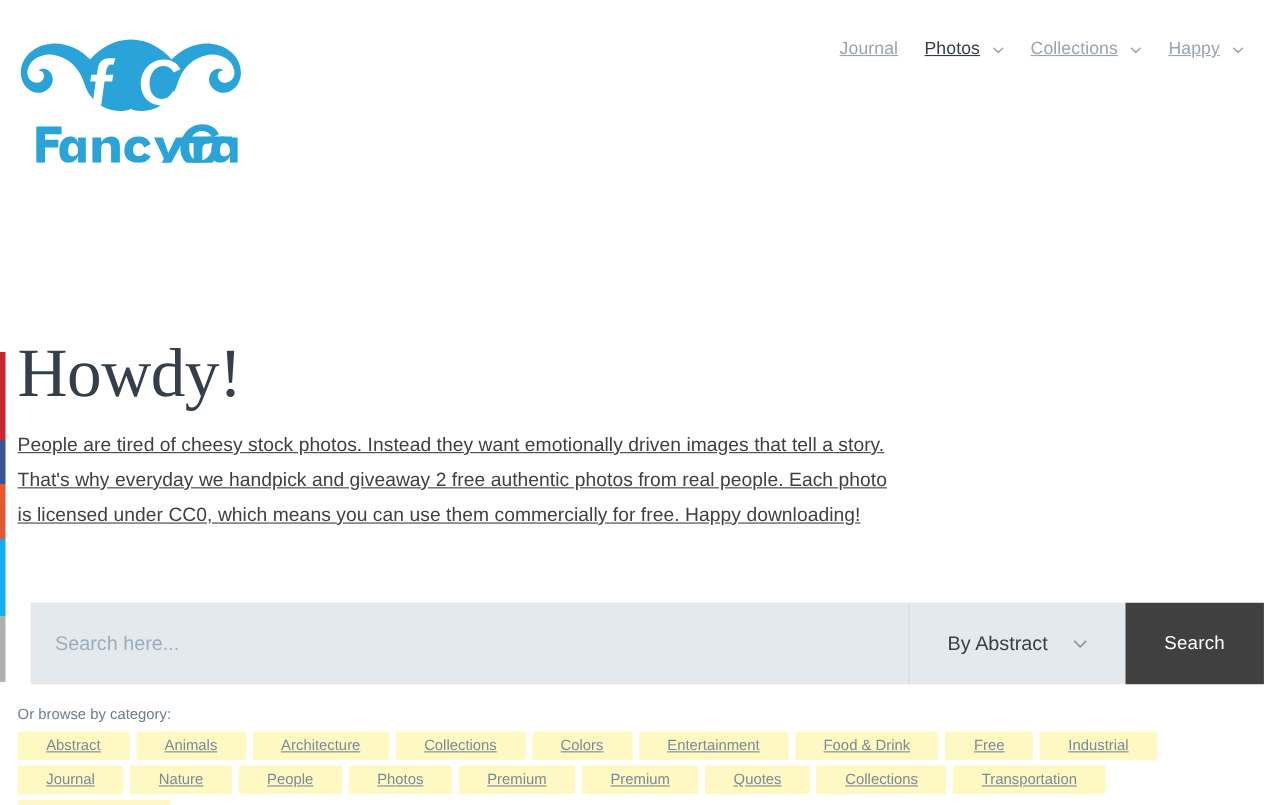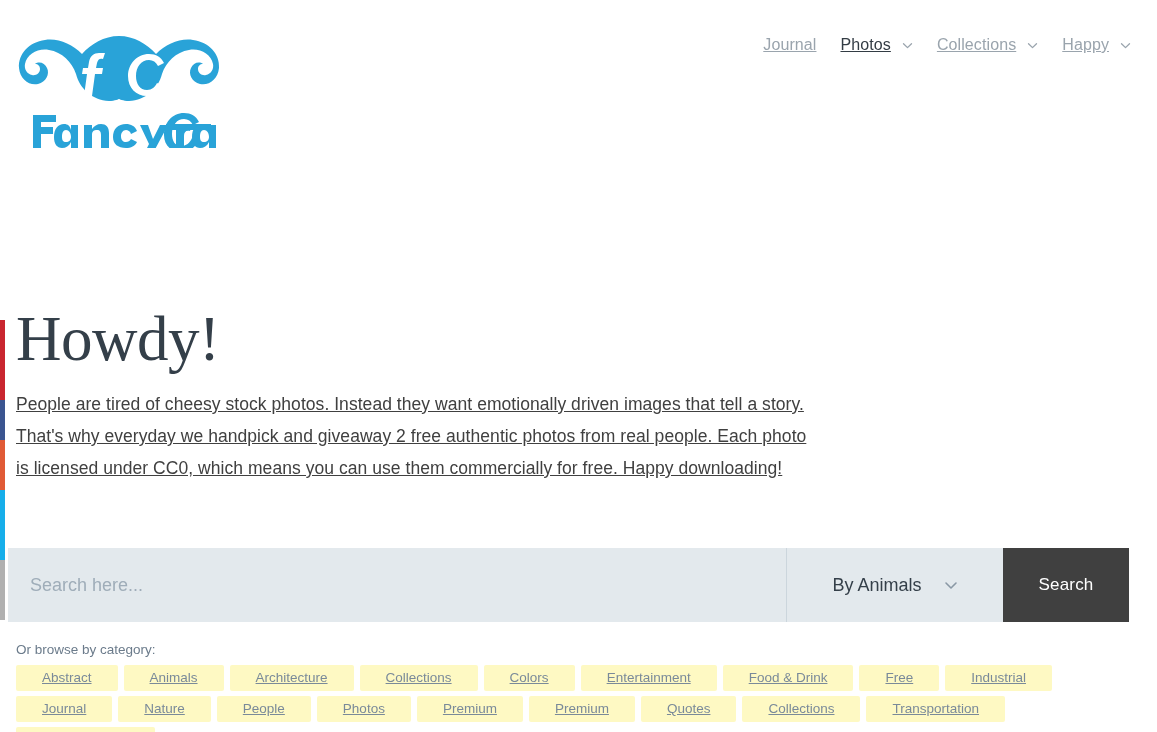--- a/index.html
+++ b/index.html
@@ -96,28 +96,27 @@
     line-height: 32px;
     color: #404040;
     max-width: 800px;
     letter-spacing: 0.05px;
     text-decoration: underline;
   }
 
   
   .searchbar {
     position: absolute;
-    left: 8px;
+    left: 28px;
     top: 548px;
     width: 1121px;
     height: 74px;
     display: flex;
     align-items: stretch;
     background: #e3e9ed;
-    gap: 10px;
   }
   .search-input-wrap {
     flex: 1 1 auto;
     display: flex;
     align-items: center;
     background: #e3e9ed;
     border-right: 1px solid #ccd6dd;
   }
   .search-input {
     width: 100%;
@@ -399,21 +398,21 @@
   <div class="hero">
     <h1 class="hero-title">Howdy!</h1>
     <p class="hero-text">People are tired of cheesy stock photos. Instead they want emotionally driven images that tell a story. That's why everyday we handpick and giveaway 2 free authentic photos from real people. Each photo is licensed under CC0, which means you can use them commercially for free. Happy downloading!</p>
   </div>
 
   <div class="searchbar" style="background: rgb(227, 233, 237);">
     <div class="search-input-wrap">
       <input class="search-input" type="text" placeholder="Search here..." style="">
     </div>
     <div class="category-select">
-      <span class="category-label">By Animals</span>
+      <span class="category-label">By Abstract</span>
       <span class="category-chev">
         <svg width="14" height="14" viewBox="0 0 14 14">
           <path d="M2 5 L7 10 L12 5" fill="none" stroke="#8a98a5" stroke-width="1.6" stroke-linecap="round" stroke-linejoin="round"></path>
         </svg>
       </span>
     </div>
     <button class="search-button" style="background: #404040;">Search</button>
   </div>
 
   <div class="browse">

